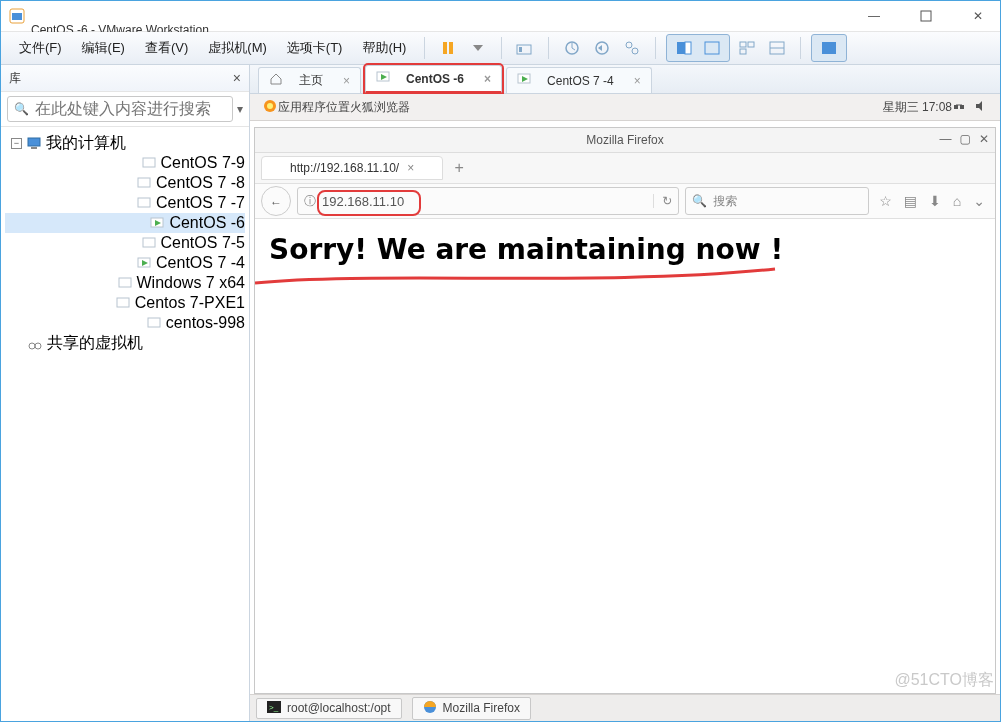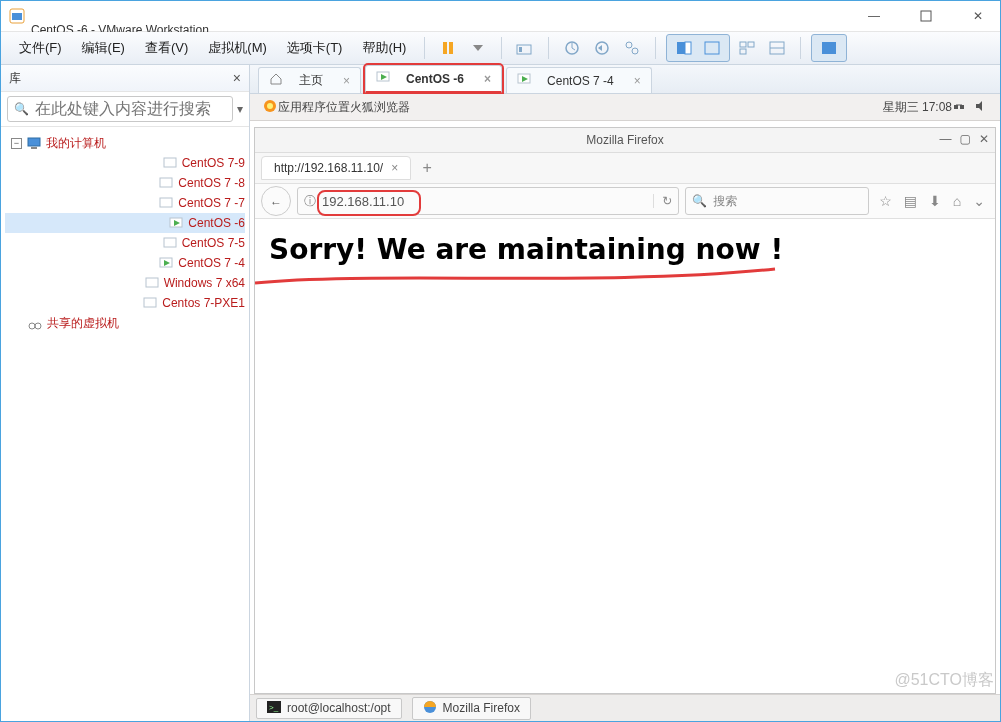--- a/index.html
+++ b/index.html
@@ -21,42 +21,42 @@
   .sidebar { width:248px; border-right:1px solid #cbd5e0; display:flex; flex-direction:column; background:#fff; }
   .sb-head { height:26px; display:flex; align-items:center; padding:0 8px; font-weight:normal; border-bottom:1px solid #e5e5e5; background:linear-gradient(#fbfcfe,#f0f4fa); }
   .sb-head .x { margin-left:auto; font-family:Arial; font-size:14px; color:#555; }
   .sb-search { display:flex; align-items:center; padding:4px 6px; border-bottom:1px solid #e5e5e5; gap:4px; }
   .sb-search .box { flex:1; display:flex; align-items:center; border:1px solid #c8c8c8; border-radius:3px; padding:2px 6px; height:20px; }
   .sb-search input { border:none; outline:none; font-size:16px; width:100%; color:#c2410c; }
   .tree { padding:6px 4px; overflow:auto; flex:1; }
   .tree-row { display:flex; align-items:center; height:20px; padding-left:6px; gap:4px; }
   .tree-row.child { padding-left:42px;justify-content:flex-end; }
   .tree-row.shared { padding-left:22px; }
-  .tree-label { font-size:12px; color:#b91c1c; }
+  .tree-label { font-size:16px; color:#000000; }
   .tree-row.selected { background:#d6e8fa; }
   .expander { width:9px; height:9px; border:1px solid #888; display:flex; align-items:center; justify-content:center; font-size:9px; line-height:1; color:#555; background:#fff; }
   .vm-ico { width:16px; height:16px; }
 
   .content { flex:1; display:flex; flex-direction:column; min-width:0; background:#eef2f6; }
   .doc-tabs { height:28px; display:flex; align-items:flex-end; padding-left:8px; gap:0; background:linear-gradient(#f4f7fb,#e7edf4); border-bottom:1px solid #cbd5e0; position:relative; }
   .doc-tab { display:flex; align-items:center; gap:16px; padding:4px 10px; border:1px solid #cbd5e0; border-bottom:none; background:#f7fafd; border-radius:3px 3px 0 0; margin-right:4px; font-size:12px; color:#333; position:relative; }
   .doc-tab.active { background:#fff; font-weight:bold; }
   .doc-tab .close { color:#999; font-size:12px; margin-left:4px; }
   .doc-tab.highlight { outline:2px solid #e23b3b; outline-offset:0; border-bottom:2px solid #e23b3b; }
 
   .vm-screen { flex:1; background:#fff; border-top:0; display:flex; flex-direction:column; position:relative; }
   .gnome-bar { height:26px; display:flex; align-items:center; padding:0 12px; background:#f2f0ef; border-bottom:1px solid #d6d3d1; font-size:12px; color:#444; }
   .gnome-bar .spacer { flex:1; }
   .gnome-bar .tray { display:flex; align-items:center; gap:8px; }
 
   .ff-window { margin:6px 4px 0 4px; flex:1; display:flex; flex-direction:column; border:1px solid #c8c8c8; background:#fff; }
   .ff-title { height:24px; display:flex; align-items:center; justify-content:center; color:#555; font-size:12px; border-bottom:1px solid #ddd; background:#f4f4f4; position:relative; }
   .ff-title .wmbtns { position:absolute; right:6px; top:4px; display:flex; gap:8px; color:#666; }
   .ff-tabs { height:30px; display:flex; align-items:center; background:#f7f7f7; border-bottom:1px solid #e0e0e0; padding-left:6px; }
-  .ff-tab { display:flex; align-items:center; gap:8px; padding:4px 12px; border:1px solid #ddd; border-radius:4px 4px 0 0; background:#fff; margin-right:4px; font-size:12px; }
+  .ff-tab { display:flex; align-items:center; gap:8px; padding:4px 28px; border:1px solid #ddd; border-radius:4px 4px 0 0; background:#fff; margin-right:4px; font-size:12px; }
   .ff-tab .x { color:#888; }
   .ff-newtab { width:24px; height:22px; display:flex; align-items:center; justify-content:center; color:#888; font-size:16px; }
   .ff-toolbar { height:34px; display:flex; align-items:center; padding:0 6px; gap:6px; background:#fbfbfb; border-bottom:1px solid #e0e0e0; }
   .ff-back { width:28px; height:28px; border:1px solid #ccc; border-radius:50%; display:flex; align-items:center; justify-content:center; color:#555; }
   .url-bar { flex:1; display:flex; align-items:center; border:1px solid #ccc; border-radius:3px; height:26px; padding:0 6px; gap:6px; }
   .url-text { font-size:13px; color:#555; position:relative; }
   .url-highlight { position:absolute; border:2px solid #e23b3b; border-radius:8px; left:-5px; top:-4px; width:100px; height:22px; pointer-events:none; }
   .search-bar { width:170px; display:flex; align-items:center; border:1px solid #ccc; border-radius:3px; height:26px; padding:0 6px; color:#888; gap:6px; }
   .ff-icons { display:flex; gap:12px; color:#888; font-size:14px; padding:0 4px; }
 
@@ -240,20 +240,26 @@
             <span class="vm-ico"><svg width="16" height="16">
                 <rect x="2" y="3" width="12" height="9" fill="#fff" stroke="#b8c4cf"></rect>
               </svg></span>
             <span class="tree-label">Windows 7 x64</span>
           </div>
         <div class="tree-row child">
             <span class="vm-ico"><svg width="16" height="16">
                 <rect x="2" y="3" width="12" height="9" fill="#fff" stroke="#b8c4cf"></rect>
               </svg></span>
             <span class="tree-label">Centos 7-PXE1</span>
+          </div>
+        <div class="tree-row child">
+            <span class="vm-ico"><svg width="16" height="16">
+                <rect x="2" y="3" width="12" height="9" fill="#fff" stroke="#b8c4cf"></rect>
+              </svg></span>
+            <span class="tree-label">centos-998</span>
           </div>
         <div class="tree-row shared">
           <span class="vm-ico"><svg width="16" height="16">
                 <circle cx="5" cy="11" r="3" fill="none" stroke="#888"></circle>
                 <circle cx="11" cy="11" r="3" fill="none" stroke="#888"></circle>
               </svg></span>
           <span class="tree-label">共享的虚拟机</span>
         </div>
       </div>
     </div>

